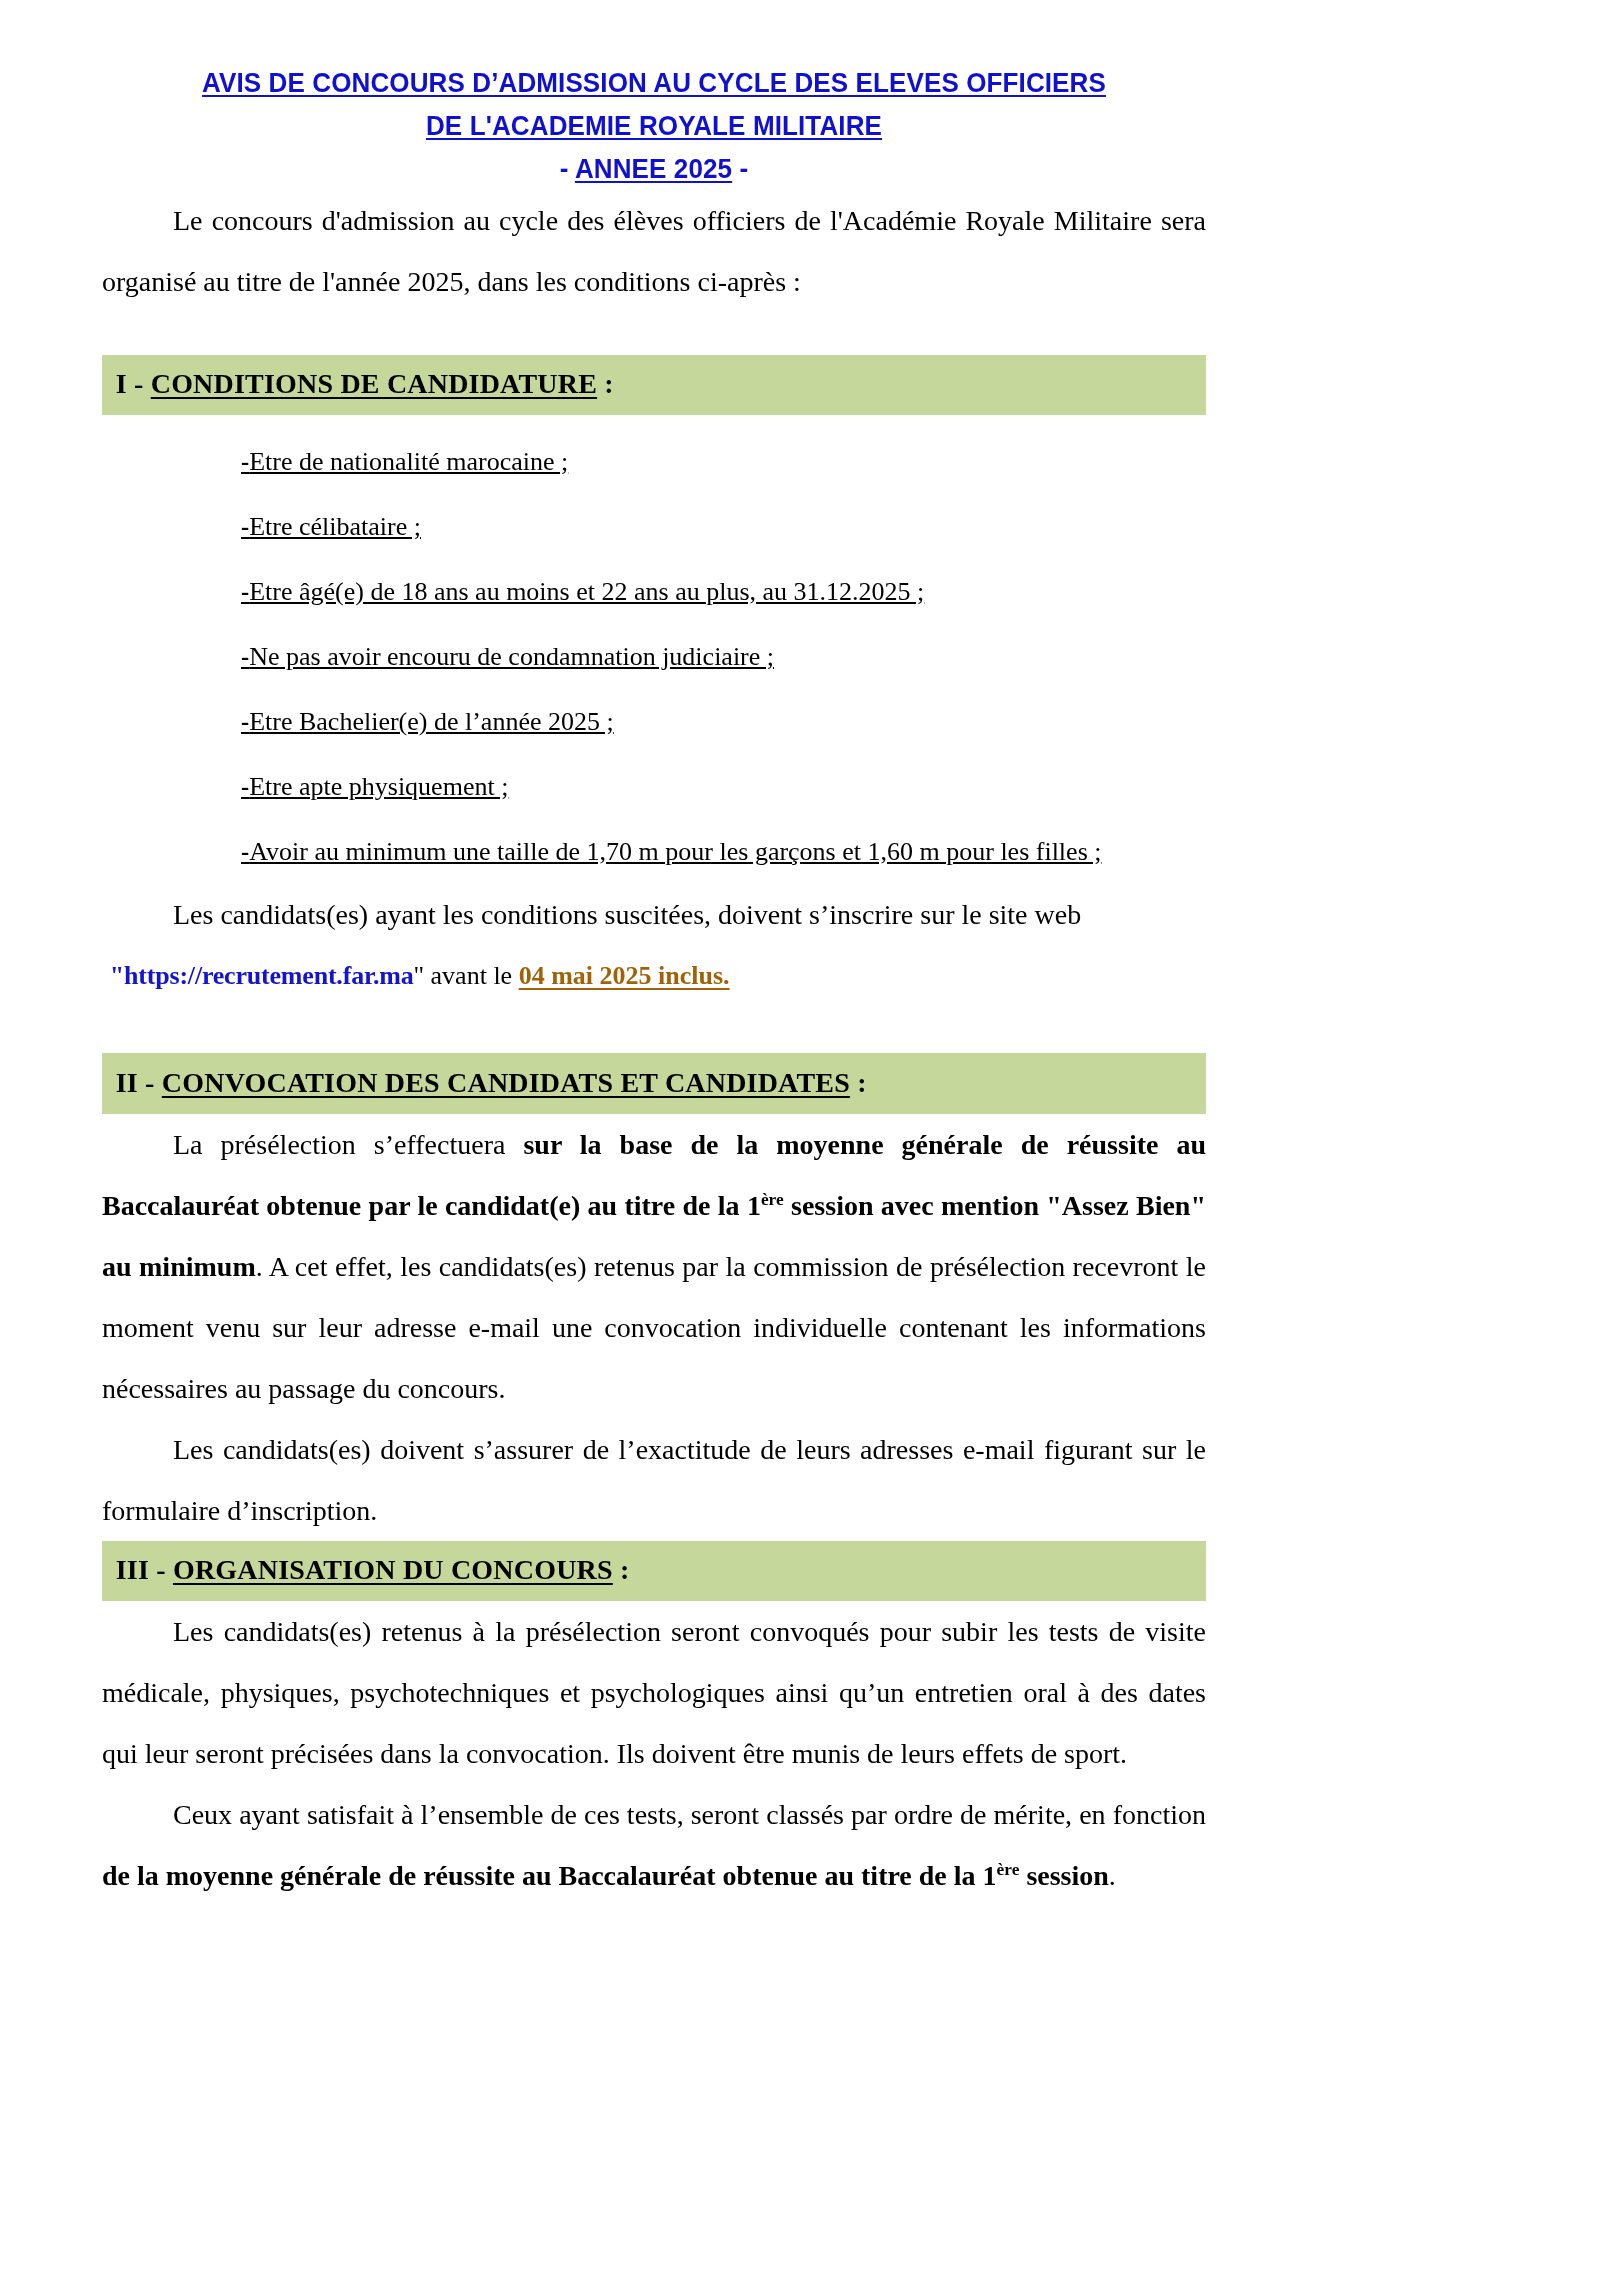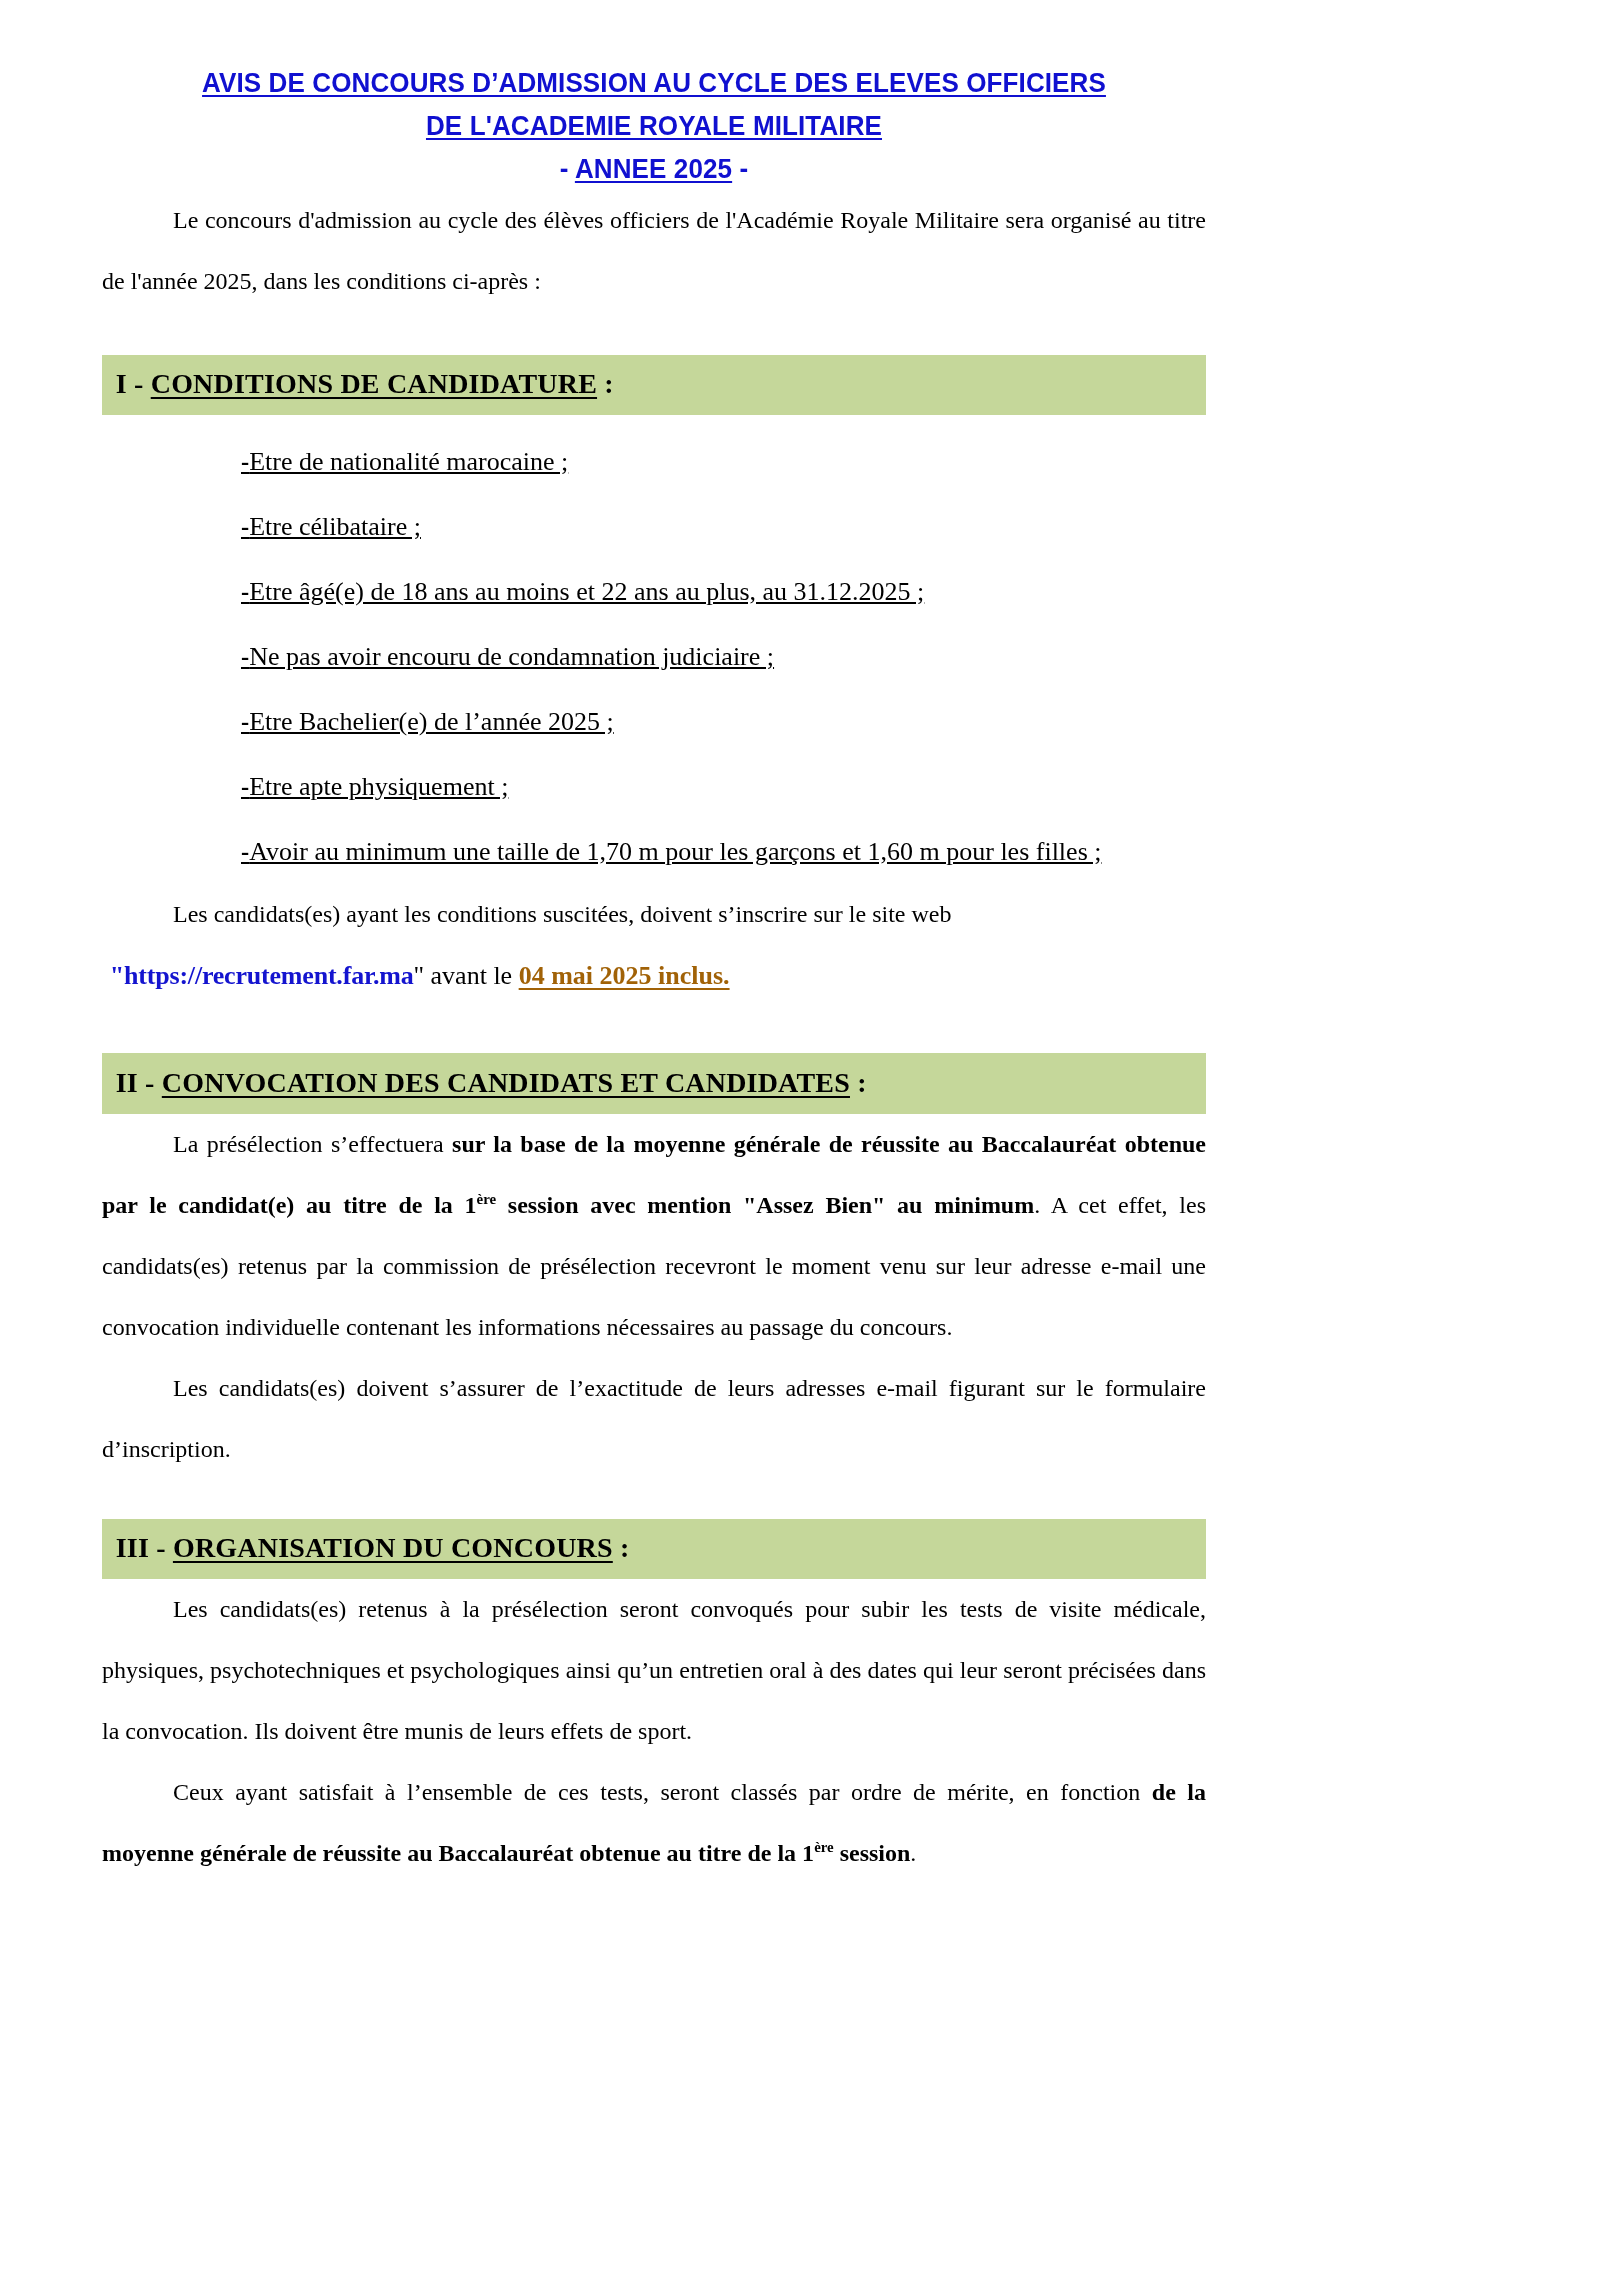--- a/index.html
+++ b/index.html
@@ -46,21 +46,21 @@
     text-underline-offset: 2.9px;
     text-decoration-thickness: 2px;
   }
   .title-line .plain {
     text-decoration: none;
   }
 
   
   p.para {
     margin: 0;
-    font-size: 24px;
+    font-size: 28px;
     line-height: 61px;
     text-align: justify;
     text-indent: 71px;
     letter-spacing: 0px;
     word-spacing: 0px;
   }
   .intro {
     margin-top: 25.5px;
   }
   p.para b { font-weight: bold; }
@@ -82,21 +82,21 @@
     letter-spacing: 0.2px;
     color: #000000;
   }
   .section-bar .u {
     text-decoration: underline;
     text-underline-offset: 3.9px;
     text-decoration-thickness: 2px;
   }
   .sec1-wrap { margin-top: 43px; }
   .sec2-wrap { margin-top: 47px; }
-  .sec3-wrap { margin-top: 39px; }
+  .sec3-wrap { }
 
   
   ul.conditions {
     list-style: none;
     margin: 13.7px 0 0 0;
     padding: 0 0 0 139px;
   }
   ul.conditions li {
     font-size: 26px;
     line-height: 65px;

